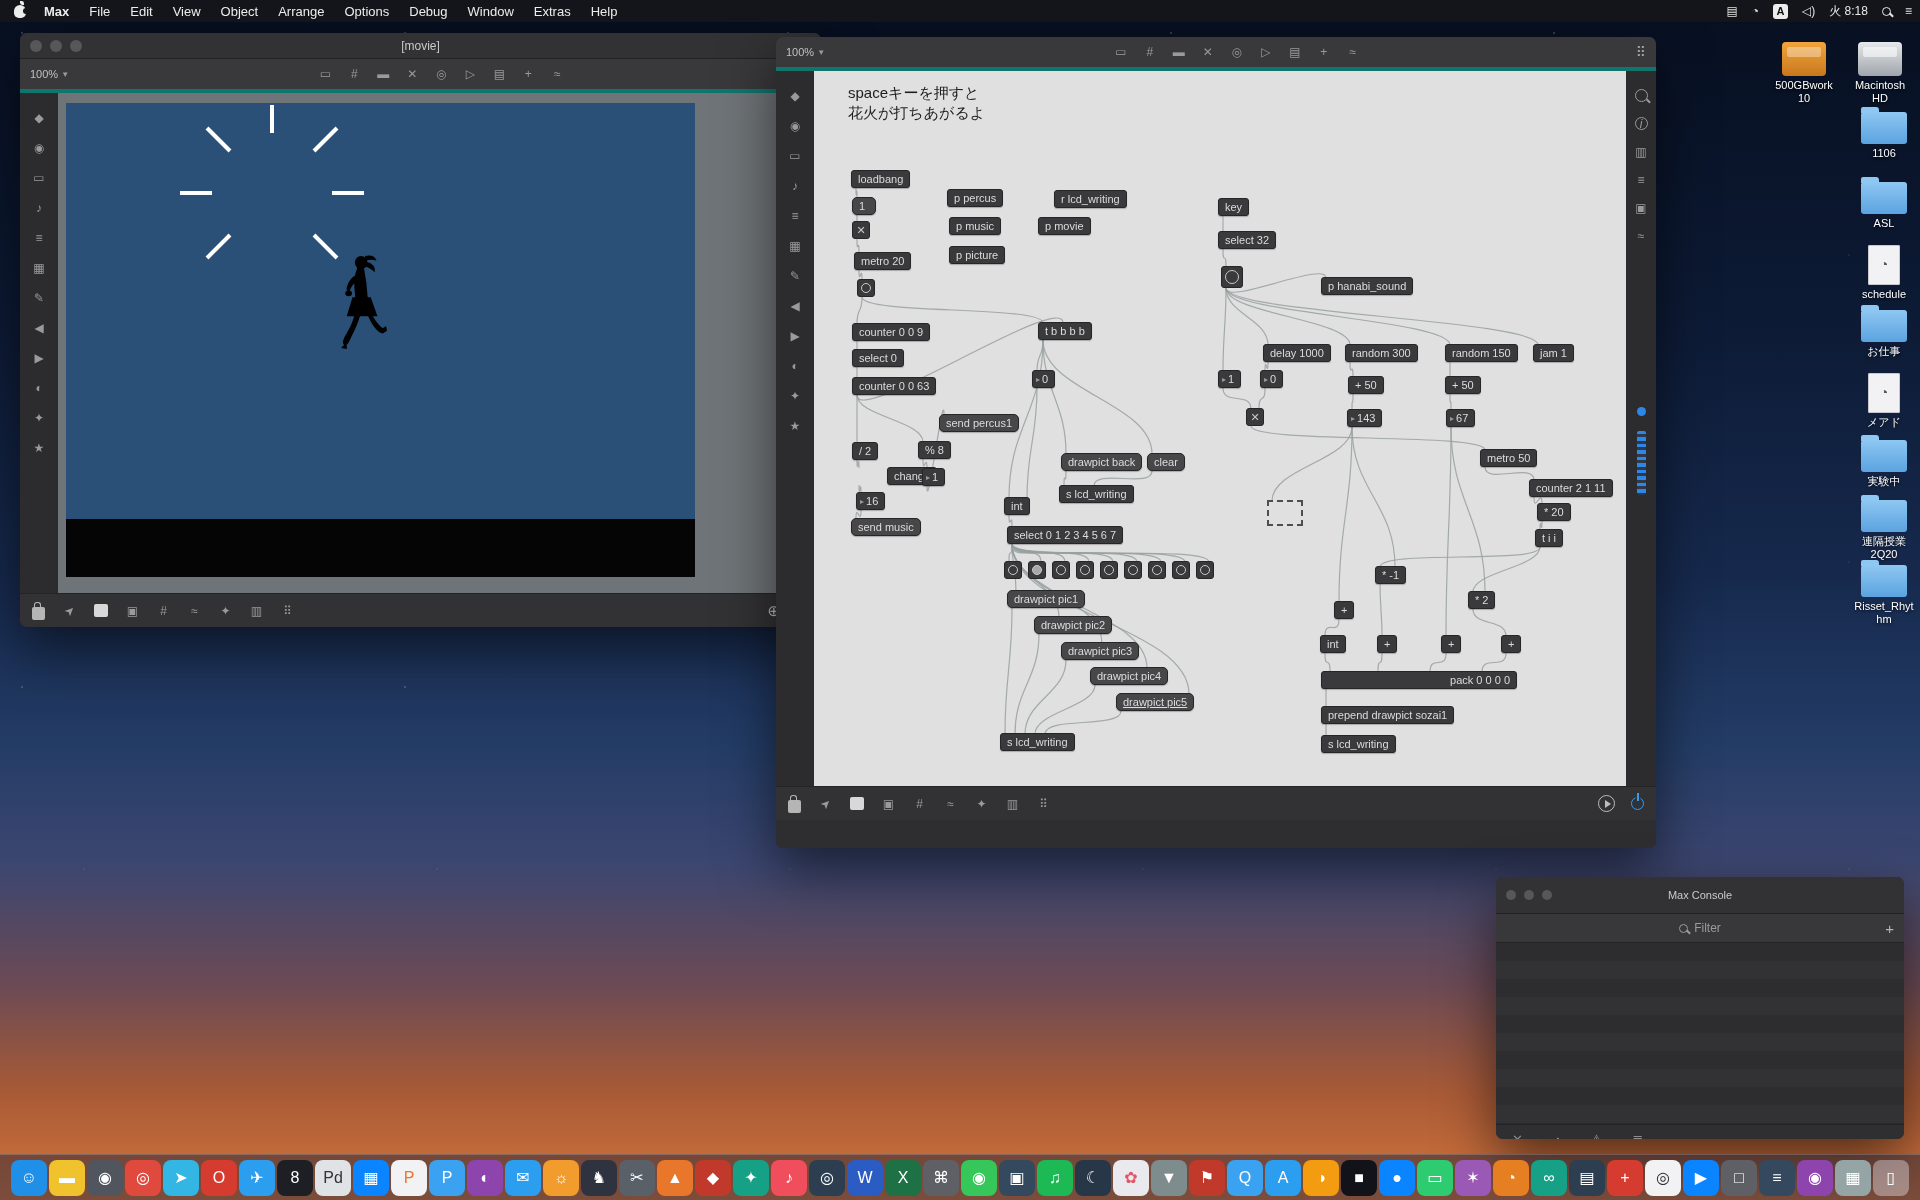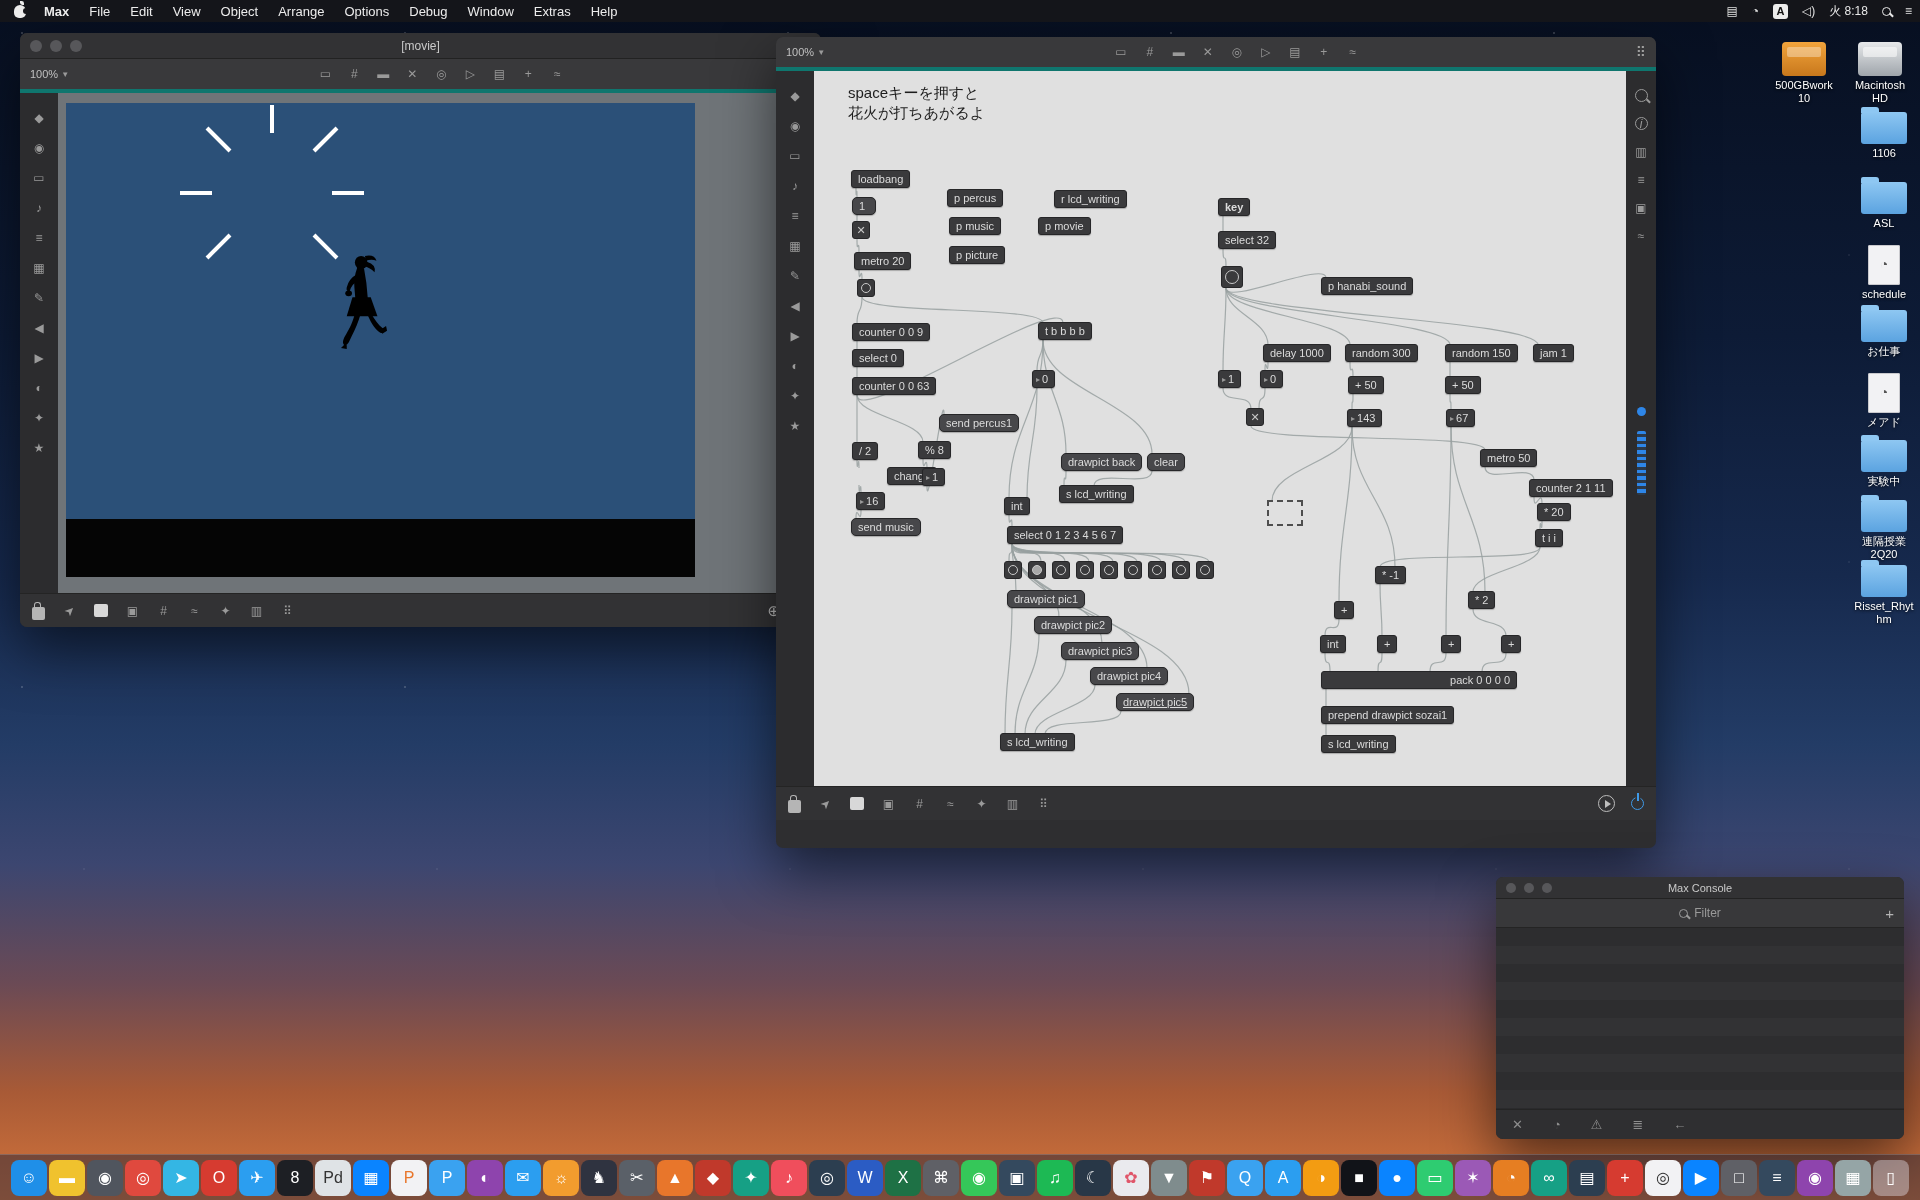--- a/index.html
+++ b/index.html
@@ -83,21 +83,21 @@
   .max-toggle{position:absolute;width:18px;height:18px;background:#3a3a3c;border:1px solid #262628;border-radius:3px;
     color:#c9c9c9;font-size:11px;text-align:center;line-height:16px}
   .max-bang{position:absolute;width:18px;height:18px;background:#3a3a3c;border:1px solid #262628;border-radius:3px}
   .max-bang::before{content:"";position:absolute;inset:3px;border:1.5px solid #c9c9c9;border-radius:50%}
   .max-bang.big{width:22px;height:22px}
   .max-bang.filled::before{background:#a8a8a8}
   .dashed-box{position:absolute;width:36px;height:26px;border:2px dashed #4e4e4e;background:transparent}
   #patch-comment{position:absolute;left:34px;top:12px;color:#1d1d1d;font-size:15px;line-height:20px}
   
   #console{background:#2a2a2c}
-  #console .titlebar{height:22px}
+  #console .titlebar{height:37px}
   #console .tl{width:10px;height:10px}
   .filterbar{height:29px;background:#38383a;display:flex;align-items:center;justify-content:center;position:relative;border-bottom:1px solid #242424;color:#9a9a9a;font-size:12px;gap:6px}
   .filterbar .plus{position:absolute;right:10px;color:#b5b5b5;font-size:15px}
   #console-body{height:181px;overflow:hidden}
   .console-row{height:18px}
   .console-row:nth-child(odd){background:#2d2d2f}
   .console-row:nth-child(even){background:#323234}
   #console .bottombar{height:30px;background:#2f2f31;display:flex;gap:30px;padding-left:16px}
   #console .bottombar .icon{color:#8e8e8e;font-size:13px}
   
@@ -415,21 +415,21 @@
         <div class="max-bang" style="left: 382px; top: 490px;"></div>
         <div class="max-box message" style="left: 193px; top: 519px;">drawpict pic1</div>
         <div class="max-box message" style="left: 220px; top: 545px;">drawpict pic2</div>
         <div class="max-box message" style="left: 247px; top: 571px;">drawpict pic3</div>
         <div class="max-box message" style="left: 276px; top: 596px;">drawpict pic4</div>
         <div class="max-box message" style="left: 302px; top: 622px; text-decoration: underline;">drawpict pic5</div>
         <div class="max-box object" style="left: 186px; top: 662px;">s lcd_writing</div>
         <div class="max-box message" style="left: 247px; top: 382px;">drawpict back</div>
         <div class="max-box message" style="left: 333px; top: 382px;">clear</div>
         <div class="max-box object" style="left: 245px; top: 414px;">s lcd_writing</div>
-        <div class="max-box object" style="left: 404px; top: 127px; font-weight: bold;">key</div>
+        <div class="max-box object" style="left: 404px; top: 127px;">key</div>
         <div class="max-box object" style="left: 404px; top: 160px;">select 32</div>
         <div class="max-bang big" style="left: 407px; top: 195px;"></div>
         <div class="max-box object" style="left: 507px; top: 206px;">p hanabi_sound</div>
         <div class="max-box object" style="left: 449px; top: 273px;">delay 1000</div>
         <div class="max-box object" style="left: 531px; top: 273px;">random 300</div>
         <div class="max-box object" style="left: 631px; top: 273px;">random 150</div>
         <div class="max-box object" style="left: 719px; top: 273px;">jam 1</div>
         <div class="max-box number" style="left: 404px; top: 299px;"><span class="tri">▸</span>1</div>
         <div class="max-box number" style="left: 446px; top: 299px;"><span class="tri">▸</span>0</div>
         <div class="max-toggle" style="left: 432px; top: 337px;">✕</div>

